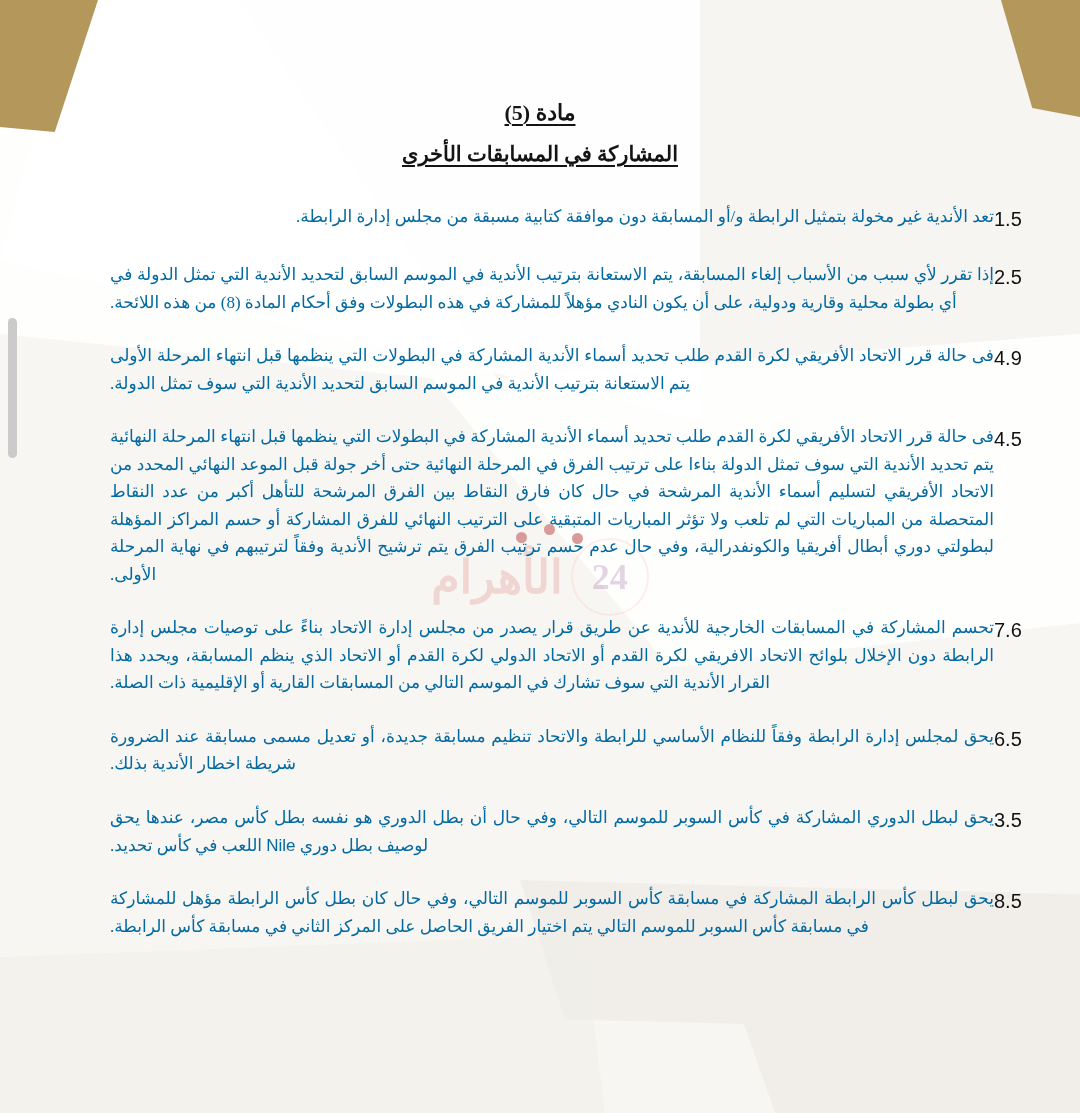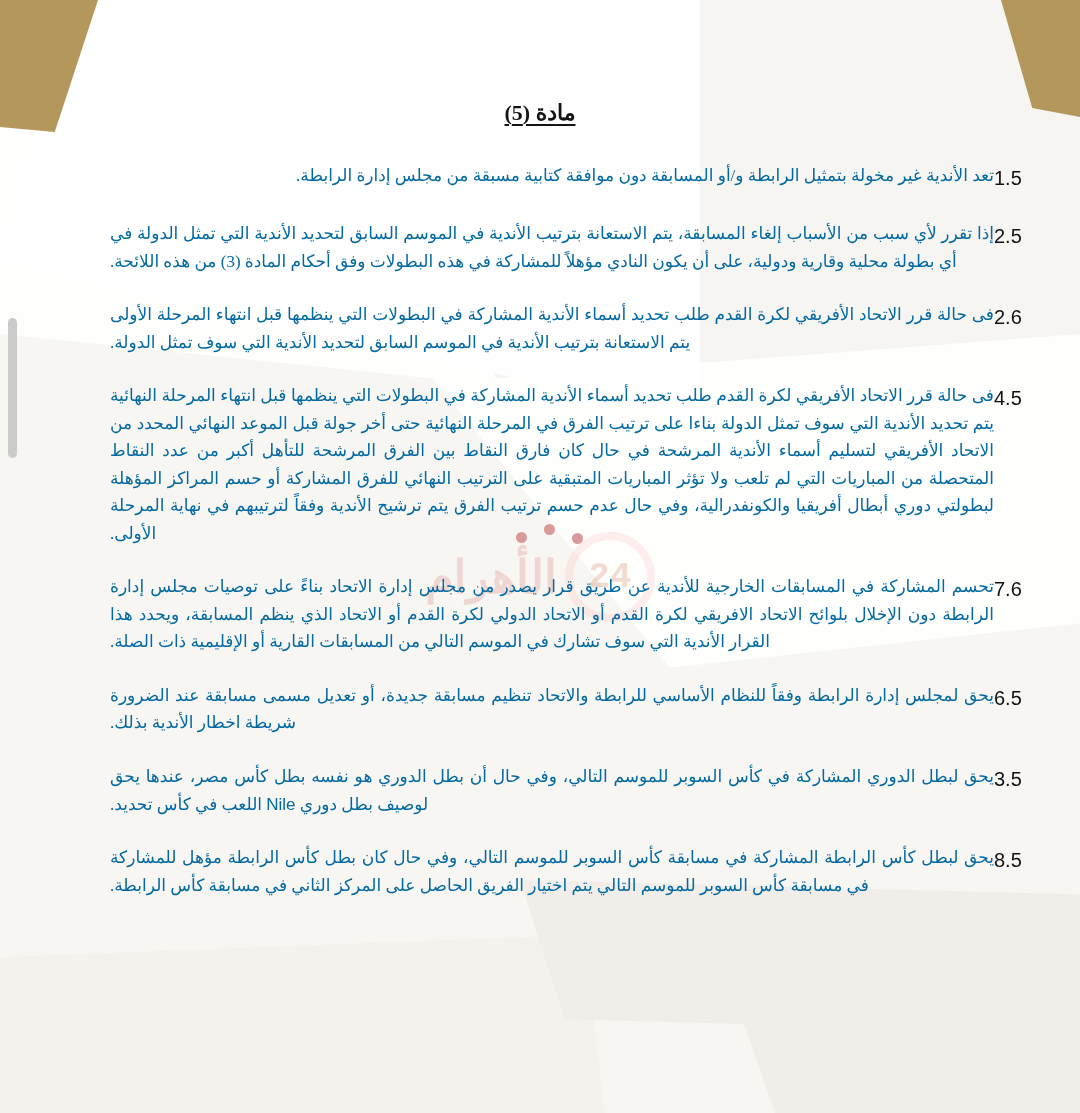--- a/index.html
+++ b/index.html
@@ -96,29 +96,29 @@
     height: 130px;
     display: flex;
     align-items: center;
     justify-content: center;
     gap: 8px;
     pointer-events: none;
     opacity: 0.18;
   }
   .watermark-badge {
     width: 74px; height: 74px;
-    border: 8px solid #fca5a5;
+    border: 2px solid #fca5a5;
     border-radius: 50%;
     display: flex;
     align-items: center;
     justify-content: center;
-    font-family: Liberation Mono, monospace;
+    font-family: Liberation Serif, serif;
     font-weight: 700;
     font-size: 36px;
-    color: #c2410c;
+    color: #701a75;
   }
   .watermark-text {
     font-family: Liberation Sans, sans-serif;
     font-weight: 700;
     font-size: 46px;
     color: #c94848;
     letter-spacing: 1px;
   }
   .watermark-dots {
     position: absolute;
@@ -231,36 +231,37 @@
   <div class="watermark-dots">
     <i></i>
       <i></i>
       <i></i>
   </div>
 
   <div class="doc">
 
     <div class="title-block">
       <div><span class="doc-title">مادة (5)</span></div>
+      <div><span class="doc-subtitle">المشاركة في المسابقات الأخرى</span></div>
     </div>
 
     <div class="clauses">
 
       <div class="clause">
         <div class="clause-number">1.5</div>
         <div class="clause-body last-right">تعد الأندية غير مخولة بتمثيل الرابطة و/أو المسابقة دون موافقة كتابية مسبقة من مجلس إدارة الرابطة.</div>
       </div>
 
       <div class="clause">
         <div class="clause-number">2.5</div>
-        <div class="clause-body last-left">إذا تقرر لأي سبب من الأسباب إلغاء المسابقة، يتم الاستعانة بترتيب الأندية في الموسم السابق لتحديد الأندية التي تمثل الدولة في أي بطولة محلية وقارية ودولية، على أن يكون النادي مؤهلاً للمشاركة في هذه البطولات وفق أحكام المادة (3) من هذه اللائحة.</div>
-      </div>
-
-      <div class="clause">
-        <div class="clause-number">2.6</div>
+        <div class="clause-body last-left">إذا تقرر لأي سبب من الأسباب إلغاء المسابقة، يتم الاستعانة بترتيب الأندية في الموسم السابق لتحديد الأندية التي تمثل الدولة في أي بطولة محلية وقارية ودولية، على أن يكون النادي مؤهلاً للمشاركة في هذه البطولات وفق أحكام المادة (8) من هذه اللائحة.</div>
+      </div>
+
+      <div class="clause">
+        <div class="clause-number">4.9</div>
         <div class="clause-body last-left">فى حالة قرر الاتحاد الأفريقي لكرة القدم طلب تحديد أسماء الأندية المشاركة في البطولات التي ينظمها قبل انتهاء المرحلة الأولى يتم الاستعانة بترتيب الأندية في الموسم السابق لتحديد الأندية التي سوف تمثل الدولة.</div>
       </div>
 
       <div class="clause">
         <div class="clause-number">4.5</div>
         <div class="clause-body last-left">فى حالة قرر الاتحاد الأفريقي لكرة القدم طلب تحديد أسماء الأندية المشاركة في البطولات التي ينظمها قبل انتهاء المرحلة النهائية  يتم تحديد الأندية التي سوف تمثل الدولة بناءا على ترتيب الفرق في المرحلة النهائية حتى أخر جولة قبل الموعد النهائي المحدد من الاتحاد الأفريقي لتسليم أسماء الأندية المرشحة في حال كان فارق النقاط بين الفرق المرشحة للتأهل أكبر من عدد النقاط المتحصلة من المباريات التي لم تلعب ولا تؤثر المباريات المتبقية على الترتيب النهائي للفرق المشاركة أو حسم المراكز المؤهلة لبطولتي دوري أبطال أفريقيا والكونفدرالية، وفي حال عدم حسم ترتيب الفرق  يتم ترشيح الأندية وفقاً لترتيبهم في نهاية المرحلة الأولى.</div>
       </div>
 
       <div class="clause">
         <div class="clause-number">7.6</div>

